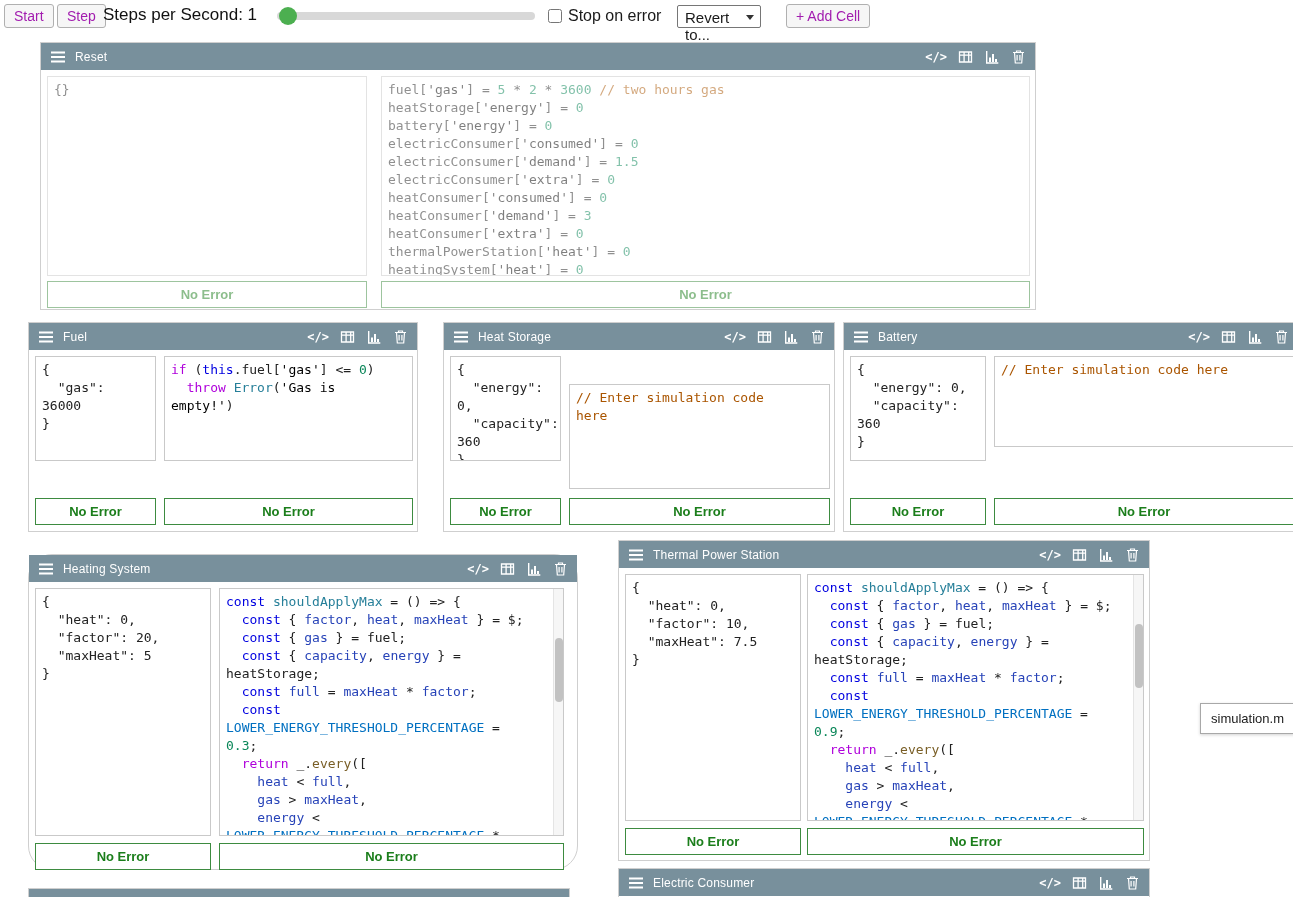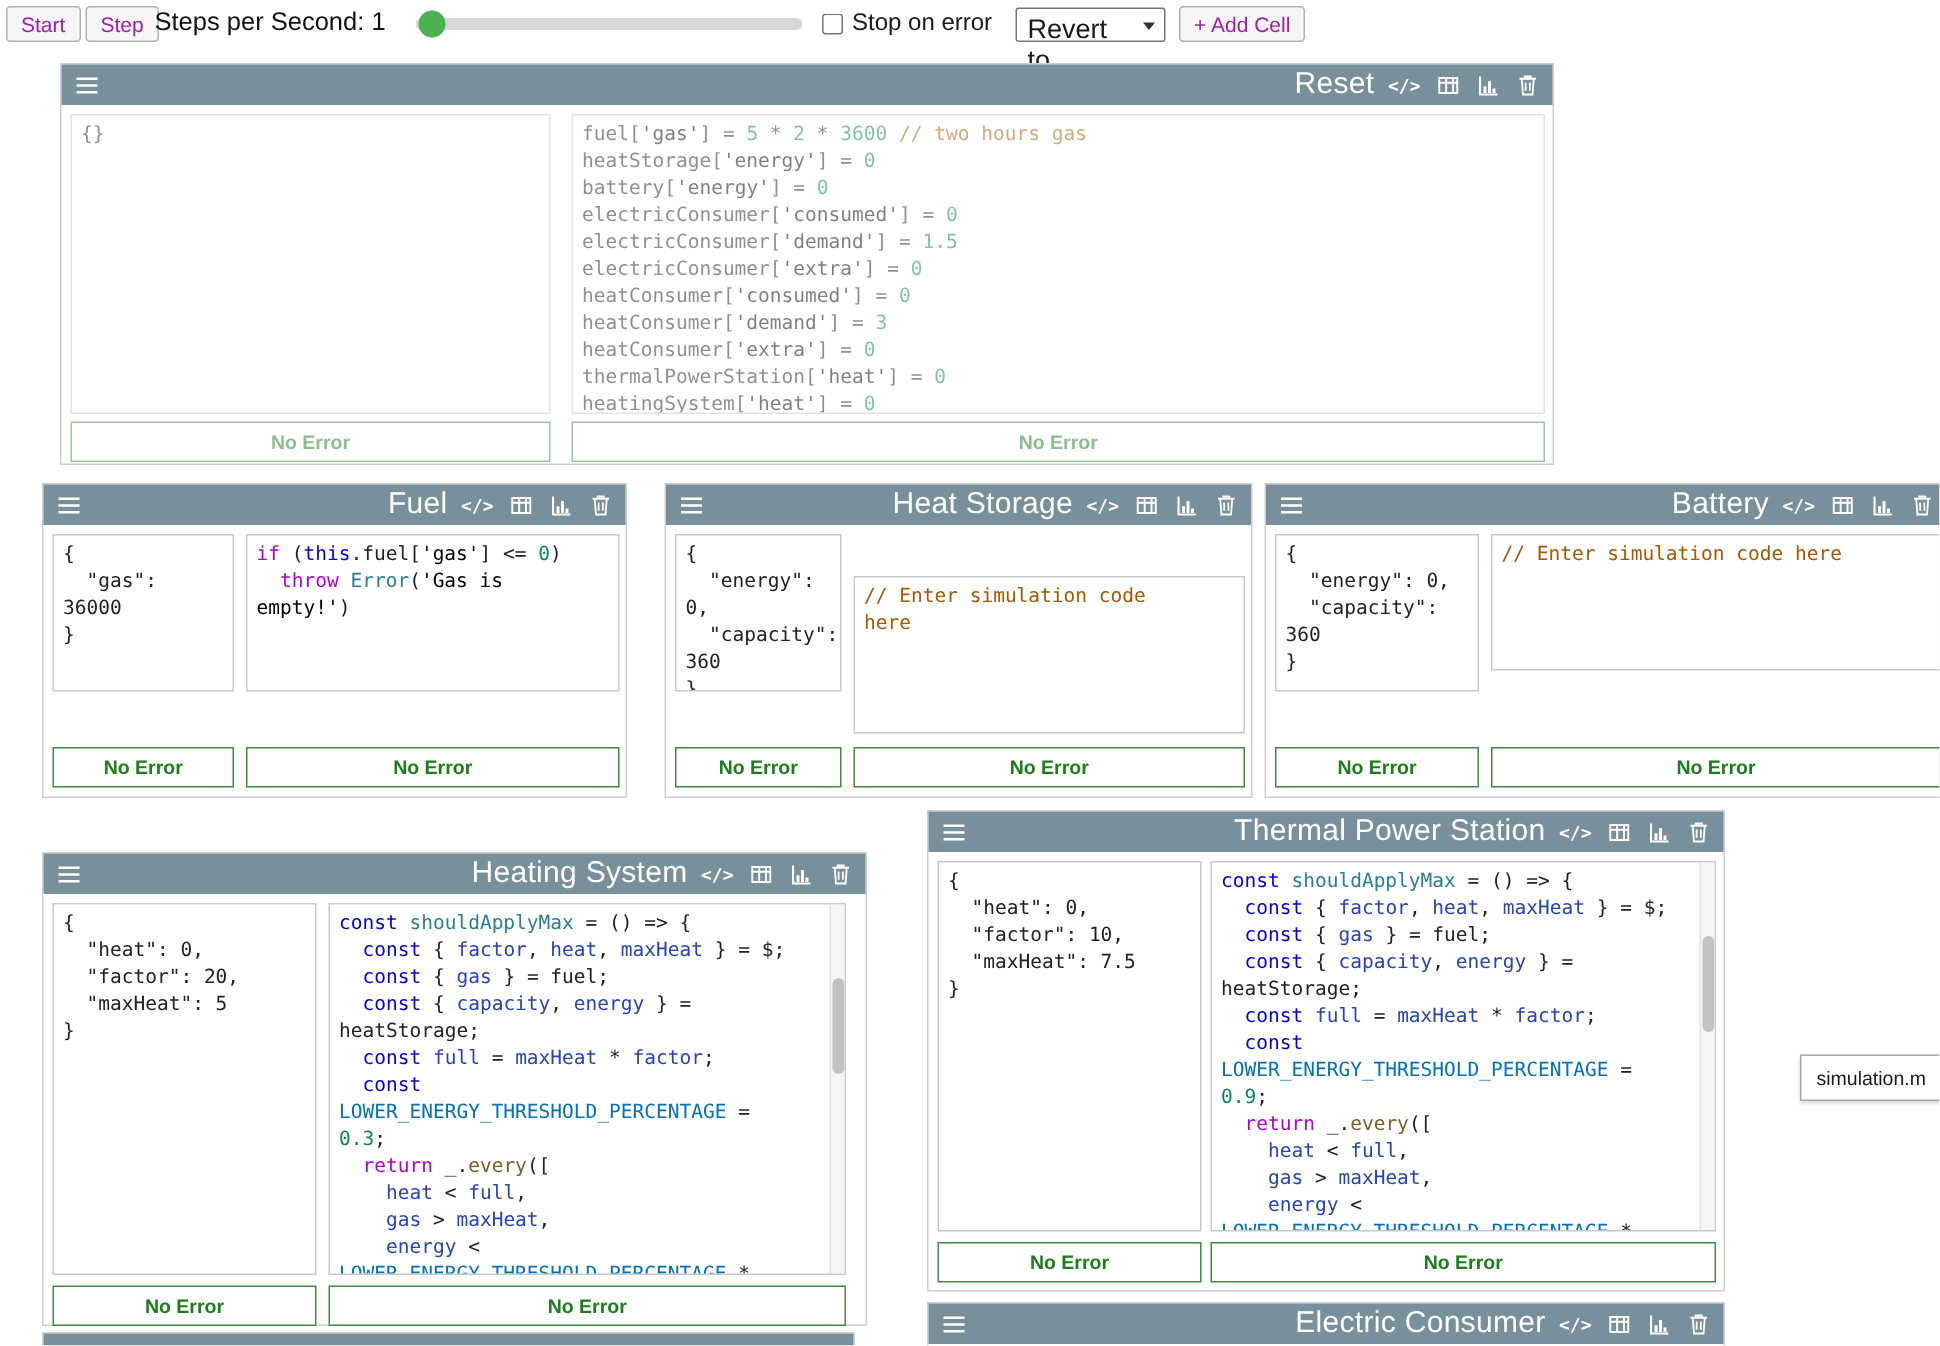--- a/index.html
+++ b/index.html
@@ -8,28 +8,28 @@
         font-family:"Liberation Sans",sans-serif;color:#1a1a1a}
   
   .toolbar{position:absolute;left:0;top:0;width:100%;height:36px;background:#fff}
   .btn{position:absolute;background:#f6f6f6;border:1px solid #b0b0b0;border-radius:3px;
        font-size:14px;padding:3px 9px;font-family:inherit;color:#a21caf;cursor:pointer}
   .speed{position:absolute;left:103px;top:5px;font-size:17px;color:#111}
   .slider{position:absolute;left:277px;top:12px;width:258px;height:8px;background:#d8d8d8;border-radius:4px}
   .knob{position:absolute;left:2px;top:-5px;width:18px;height:18px;border-radius:50%;background:var(--accent-green)}
   .chk{position:absolute;left:548px;top:9px;width:14px;height:14px;margin:0}
   .chklabel{position:absolute;left:568px;top:7px;font-size:16px}
-  .select{position:absolute;left:677px;top:5px;width:100px;height:23px;border:1px solid #767676;border-radius:2px;
-          background:#fff;font-size:18px;padding:3px 20px 0 7px;cursor:pointer}
+  .select{position:absolute;left:677px;top:5px;width:84px;height:23px;border:1px solid #767676;border-radius:2px;
+          background:#fff;font-size:15px;padding:3px 20px 0 7px;cursor:pointer}
   .select .arrow{position:absolute;right:6px;top:9px;width:0;height:0;
           border-left:4px solid transparent;border-right:4px solid transparent;border-top:5px solid #333}
   
   .cell{position:absolute;background:#fff;border:1px solid #cfcfcf}
   .cell-header{height:27px;background:var(--header-bg);color:#fff;display:flex;align-items:center;padding:0 9px;gap:9px}
-  .cell-title{flex:1;text-align:right;font-size:20px;letter-spacing:.2px;white-space:nowrap;overflow:hidden}
+  .cell-title{flex:1;text-align:left;font-size:12px;letter-spacing:.2px;white-space:nowrap;overflow:hidden}
   .hicons{display:flex;align-items:center;gap:10px}
   .hicon{display:inline-flex;align-items:center;cursor:pointer;line-height:1}
   .codeglyph{font-family:"DejaVu Sans Mono",monospace;font-size:12px;font-weight:bold;color:#fff}
   .burger{display:inline-flex;cursor:grab}
   .pane{position:absolute;border:1px solid #c9c9c9;background:#fff;overflow:hidden;
         font-family:"DejaVu Sans Mono",monospace;font-size:13px;line-height:18px;white-space:pre;
         padding:4px 6px;color:#222}
   .codeline{height:18px;white-space:pre}
   .errbox{position:absolute;height:27px;border:1px solid var(--error-border);color:var(--error-text);
         font-weight:bold;font-size:13px;display:flex;align-items:center;justify-content:center;background:#fff}
@@ -209,21 +209,21 @@
         </header>
         <div class="pane" style="left: 6px; top: 33px; width: 136px; height: 105px;">{
   "energy": 0,
   "capacity":
 360
 }</div>
         <div class="pane" style="left: 150px; top: 33px; width: 300px; height: 91px;"><div class="codeline"><span class="tc">// Enter simulation code here</span></div></div>
         <div class="errbox" style="left: 6px; top: 175px; width: 136px;">No Error</div>
         <div class="errbox" style="left: 150px; top: 175px; width: 300px;">No Error</div>
       </section>
-      <section class="cell" style="left: 28px; top: 568px; width: 550px; height: 316px;">
+      <section class="cell" style="left: 28px; top: 554px; width: 550px; height: 316px; border-radius: 24px;">
         <header class="cell-header">
           <span class="burger">
             <svg width="16" height="14" viewBox="0 0 16 14">
               <path d="M1 2.5h14M1 7h14M1 11.5h14" fill="none" stroke="#fff" stroke-width="1.8"></path>
             </svg>
           </span>
           <span class="cell-title">Heating System</span>
           <span class="hicons">
             <span class="hicon">
               <span class="codeglyph">&lt;/&gt;</span>

